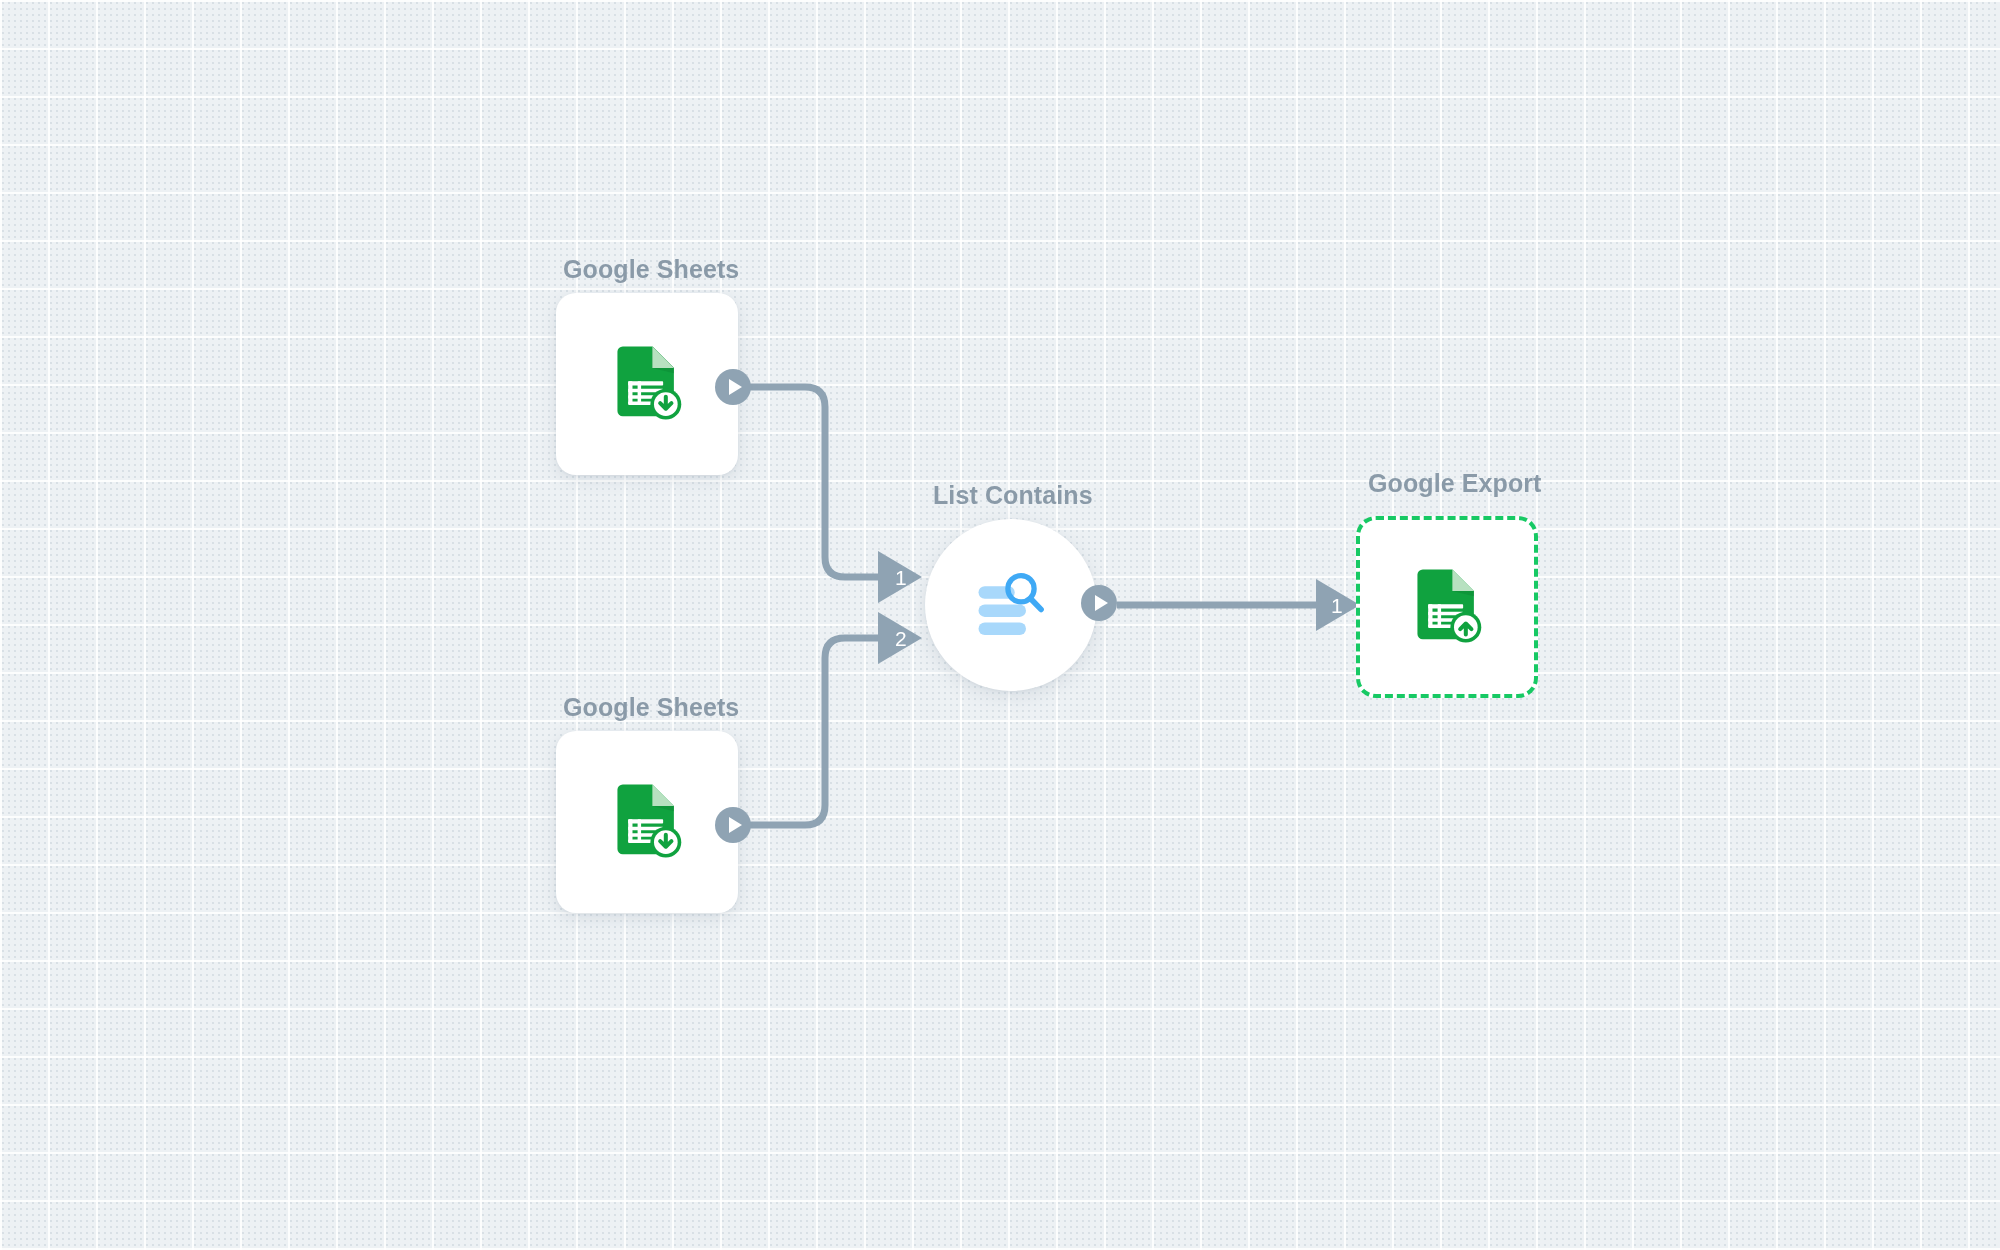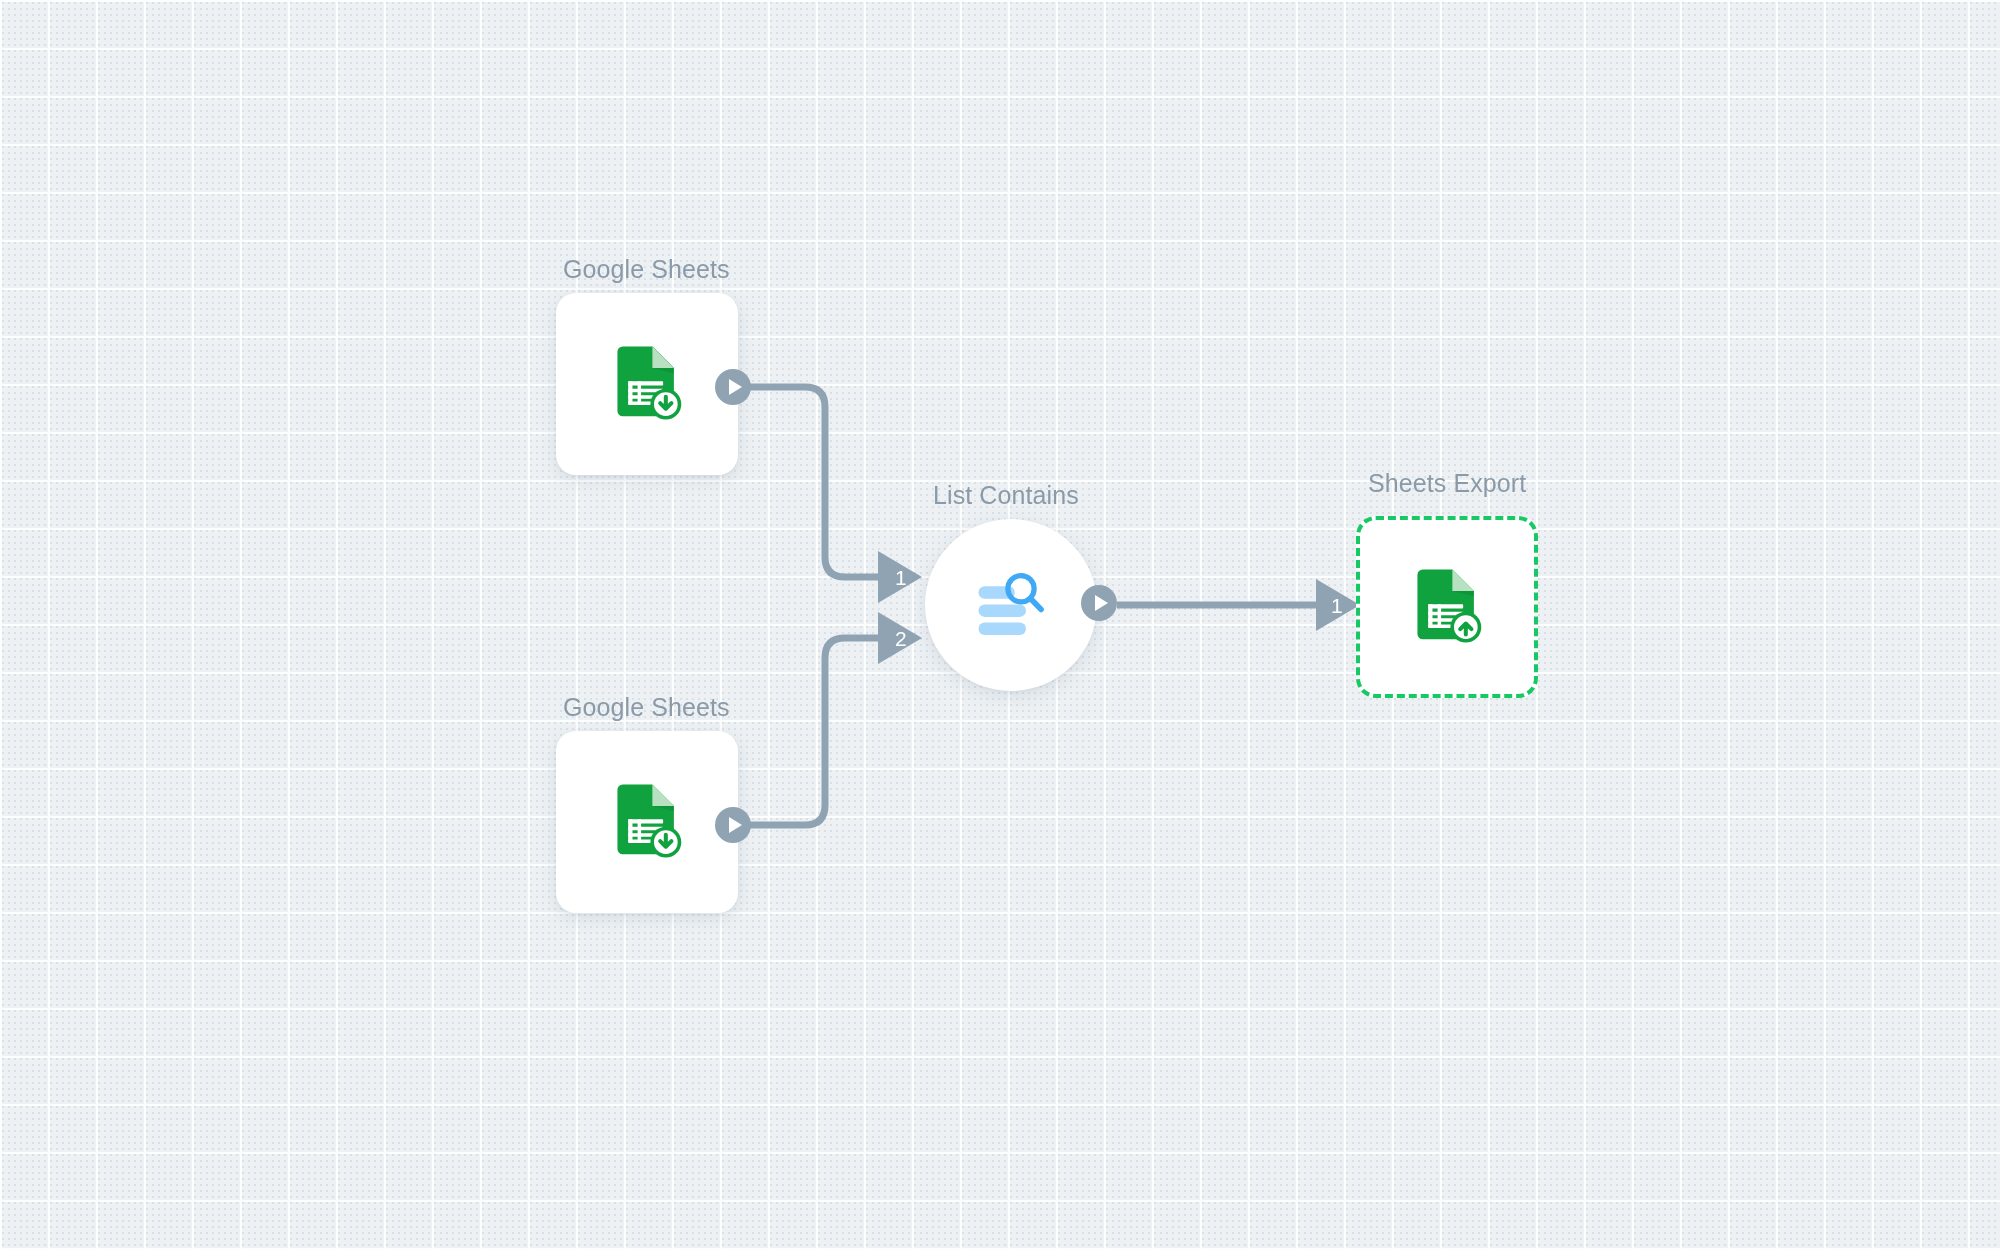--- a/index.html
+++ b/index.html
@@ -34,21 +34,21 @@
     left: 0; top: 0;
     width: 2000px;
     height: 1250px;
     pointer-events: none;
   }
 
   
   .node-label {
     position: absolute;
     font-size: 25px;
-    font-weight: 400;
+    font-weight: 700;
     color: #8a9aa8;
     white-space: nowrap;
     letter-spacing: 0.1px;
     user-select: none;
   }
 
   
   .node-card {
     position: absolute;
     width: 182px;
@@ -201,21 +201,21 @@
 
       <circle cx="40" cy="19" r="10.5" fill="none" stroke="#3fa9f5" stroke-width="4.2"></circle>
       <path d="M47.6 26.8 L56 35.5" stroke="#3fa9f5" stroke-width="4.6" stroke-linecap="round"></path>
     </svg>
   </div>
 
   <div class="port-out" style="left:1081px; top:585px;">
     <span class="tri"></span>
   </div>
 
-  <div class="node-label" style="left:1368px; top:469px;">Sheets Export</div>
+  <div class="node-label" style="left:1368px; top:469px;">Google Export</div>
 
   <div class="node-card selected" style="left:1356px; top:516px;">
     <svg class="icon-wrap" viewBox="0 0 64 64" xmlns="http://www.w3.org/2000/svg">
       <path d="M10 8 a4 4 0 0 1 4-4 h22 l16 16 v32 a4 4 0 0 1 -4 4 H14 a4 4 0 0 1 -4 -4 Z" fill="#10a23f"></path>
       <path d="M36 4 l16 16 h-16 Z" fill="#b7e1c0"></path>
       <path d="M36 20 h16 v4 l-16 -4 Z" fill="#0d8a35" opacity="0.55"></path>
       <g fill="#ffffff">
         <rect x="18" y="30" width="26" height="3.2" rx="0.6"></rect>
         <rect x="18" y="30" width="3.2" height="17" rx="0.6"></rect>
         <rect x="18" y="35.5" width="26" height="2.6" rx="0.6"></rect>

